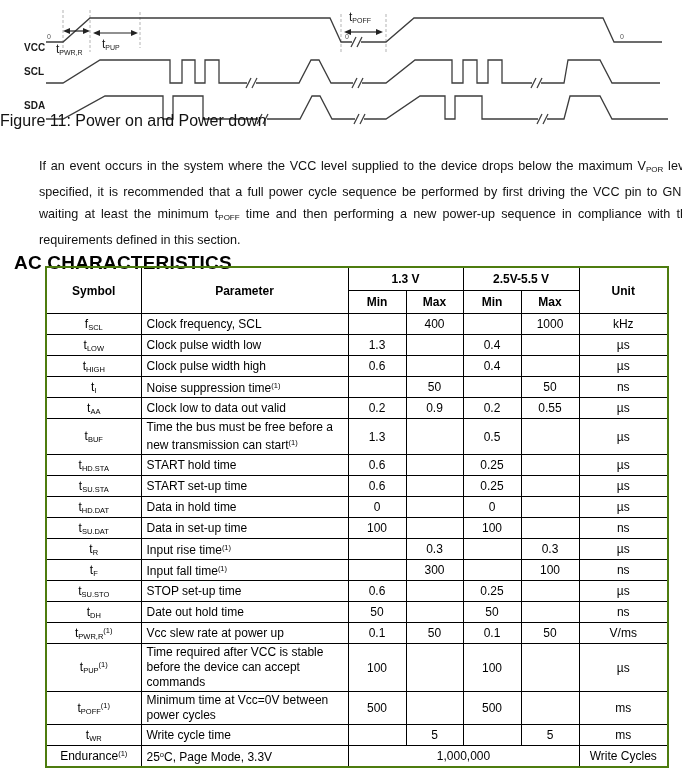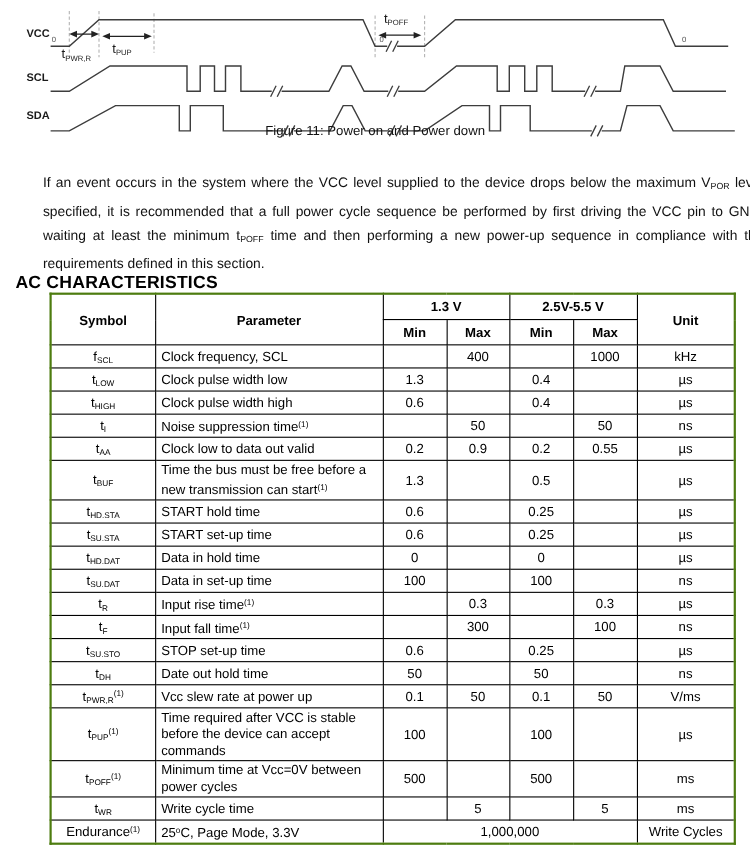--- a/index.html
+++ b/index.html
@@ -4,26 +4,26 @@
 <style>
   html,body{margin:0;padding:0;background:#fff;}
   body{width:682px;height:779px;position:relative;font-family:"Liberation Sans",sans-serif;color:#000;overflow:hidden;}
   
   .figure{position:absolute;top:4px;left:0;width:682px;height:132px;}
   .figure svg{position:absolute;top:0;left:0;}
   .sig-label{position:absolute;font-size:10px;font-weight:bold;color:#1a1a1a;}
   .t-label{position:absolute;font-size:12px;color:#1a1a1a;white-space:nowrap;}
   .t-label sub{font-size:7px;vertical-align:-2px;}
   .zero-label{position:absolute;font-size:7px;color:#555;}
-  .fig-caption{position:absolute;top:108px;left:0;width:682px;text-align:center;font-size:12px;color:#111;}
+  .fig-caption{position:absolute;top:108px;left:0;width:682px;text-align:left;font-size:16px;color:#111;}
   
   .body-text{position:absolute;top:142px;left:14px;width:655px;font-size:12.6px;line-height:22px;text-align:justify;color:#111;margin-left:25px;}
   .body-text sub{font-size:8px;vertical-align:-2px;}
   
-  .section-title{position:absolute;top:236px;left:14px;font-size:16px;font-weight:bold;color:#000;letter-spacing:0.2px;}
+  .section-title{position:absolute;top:236px;left:14px;font-size:19px;font-weight:bold;color:#000;letter-spacing:0.2px;}
   
   .ac-table-wrap{position:absolute;top:266px;left:45px;}
   table.ac{border-collapse:collapse;table-layout:fixed;width:622px;font-size:12px;color:#000;}
   table.ac th,table.ac td{border:1px solid #000;padding:1px 5px;vertical-align:middle;overflow:hidden;}
   table.ac{border:2px solid #4d7c0f;}
   table.ac thead th{font-weight:bold;text-align:center;height:20px;padding:1px 2px;}
   td.c-symbol{text-align:center;padding-left:8px;height:18px;}
   td.c-param{text-align:left;line-height:15px;padding-top:2px;padding-bottom:2px;margin-left:36px;}
   td.c-val,td.c-unit{text-align:center;}
   table.ac sub{font-size:7.5px;vertical-align:-2px;letter-spacing:0;}
@@ -97,21 +97,21 @@
       <polygon points="93,29 100,26 100,32" stroke="none"></polygon>
       <polygon points="138,29 131,26 131,32" stroke="none"></polygon>
     </g>
     <g stroke="#222" fill="#222">
       <line x1="348" y1="28" x2="379" y2="28" stroke-width="1.2"></line>
       <polygon points="344,28 351,25 351,31" stroke="none"></polygon>
       <polygon points="383,28 376,25 376,31" stroke="none"></polygon>
     </g>
   </svg>
 
-  <span class="sig-label" style="left:24px;top:22px">VCC</span>
+  <span class="sig-label" style="left:24px;top:38px">VCC</span>
   <span class="sig-label" style="left:24px;top:62px">SCL</span>
   <span class="sig-label" style="left:24px;top:96px">SDA</span>
 
   <span class="t-label" style="left:56px;top:38px">t<sub>PWR,R</sub></span>
   <span class="t-label" style="left:102px;top:33px">t<sub>PUP</sub></span>
   <span class="t-label" style="left:349px;top:6px">t<sub>POFF</sub></span>
 
   <span class="zero-label" style="left:47px;top:29px">0</span>
   <span class="zero-label" style="left:345px;top:29px">0</span>
   <span class="zero-label" style="left:620px;top:29px">0</span>

